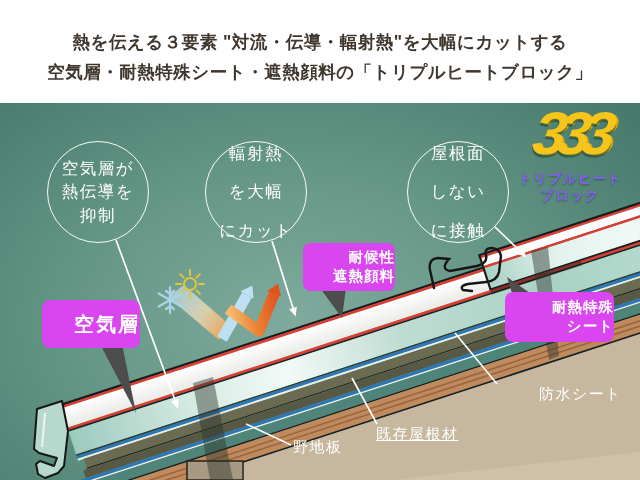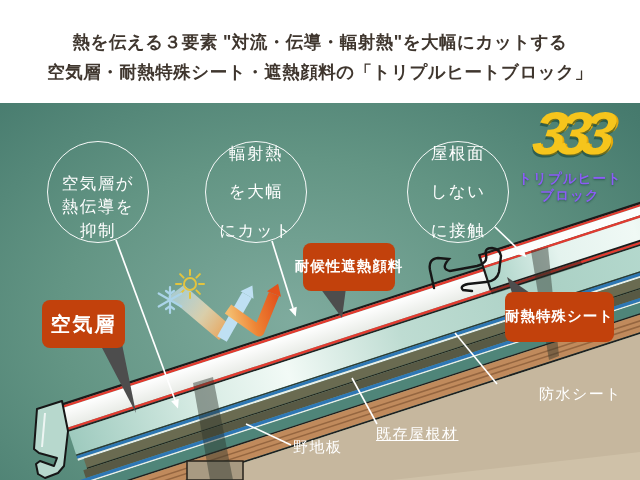--- a/index.html
+++ b/index.html
@@ -10,24 +10,24 @@
         #7fab9e 0%, #639584 38%, #477b6e 72%, #3a6c60 100%);}
   .header{position:absolute;left:0;top:0;width:640px;height:103px;background:#ffffff;
           display:flex;flex-direction:column;align-items:center;justify-content:flex-start;
           padding-top:27px;box-sizing:border-box;z-index:3;}
   .header div{font-size:17.5px;font-weight:bold;color:#3f362e;line-height:30px;letter-spacing:.5px;white-space:nowrap;}
   svg.diagram{position:absolute;left:0;top:0;z-index:1;}
   .circle{position:absolute;width:102px;height:102px;border-radius:50%;
           border:1.7px solid rgba(255,255,255,.95);box-sizing:border-box;z-index:2;
           display:flex;flex-direction:column;align-items:center;justify-content:center;}
   .circle span{color:#fff;font-size:16.5px;line-height:23.5px;letter-spacing:1.5px;font-weight:500;white-space:nowrap;}
-  .badge{position:absolute;background:#c2410c;border-radius:8px;color:#fff;z-index:2;
-         display:flex;flex-direction:row;align-items:center;justify-content:center;}
+  .badge{position:absolute;background:#d946ef;border-radius:8px;color:#fff;z-index:2;
+         display:flex;flex-direction:column;align-items:flex-end;justify-content:center;}
   .badge span{font-weight:bold;white-space:nowrap;}
-  .badge.air{left:42px;top:300px;width:83px;height:48px;}
+  .badge.air{left:42px;top:300px;width:98px;height:48px;}
   .badge.air span{font-size:20px;letter-spacing:2px;}
   .badge.pigment{left:303px;top:243px;width:92px;height:48px;}
   .badge.pigment span{font-size:14.5px;line-height:19.5px;letter-spacing:1px;}
   .badge.sheet{left:505px;top:292px;width:109px;height:50px;}
   .badge.sheet span{font-size:14.5px;line-height:19.5px;letter-spacing:1px;}
   .wlabel{position:absolute;color:#fff;font-size:15px;letter-spacing:1.5px;font-weight:500;z-index:2;white-space:nowrap;}
   .logo{position:absolute;left:503px;top:102px;width:134px;z-index:2;text-align:center;}
   .logo .mark{font-size:60px;font-weight:bold;font-style:italic;letter-spacing:-9px;
               color:#f6c51c;transform:skewX(-8deg);line-height:64px;
               text-shadow:0 3px 0 rgba(16,62,47,.55), 2px 1px 0 #e5a90a;}
@@ -166,21 +166,21 @@
 </div>
 
 <div class="logo">
   <div class="mark">333</div>
   <div class="lname">
     <div>トリプルヒート</div>
     <div>ブロック</div>
   </div>
 </div>
 
-<div class="circle" style="left:47px;top:141px;justify-content:flex-end;">
+<div class="circle" style="left:47px;top:141px;">
   <span>空気層が</span>
   <span>熱伝導を</span>
   <span>抑制</span>
 </div>
 <div class="circle" style="left:205px;top:141px;justify-content:space-between;">
   <span>輻射熱</span>
   <span>を大幅</span>
   <span>にカット</span>
 </div>
 <div class="circle" style="left:407px;top:141px;justify-content:space-between;">

